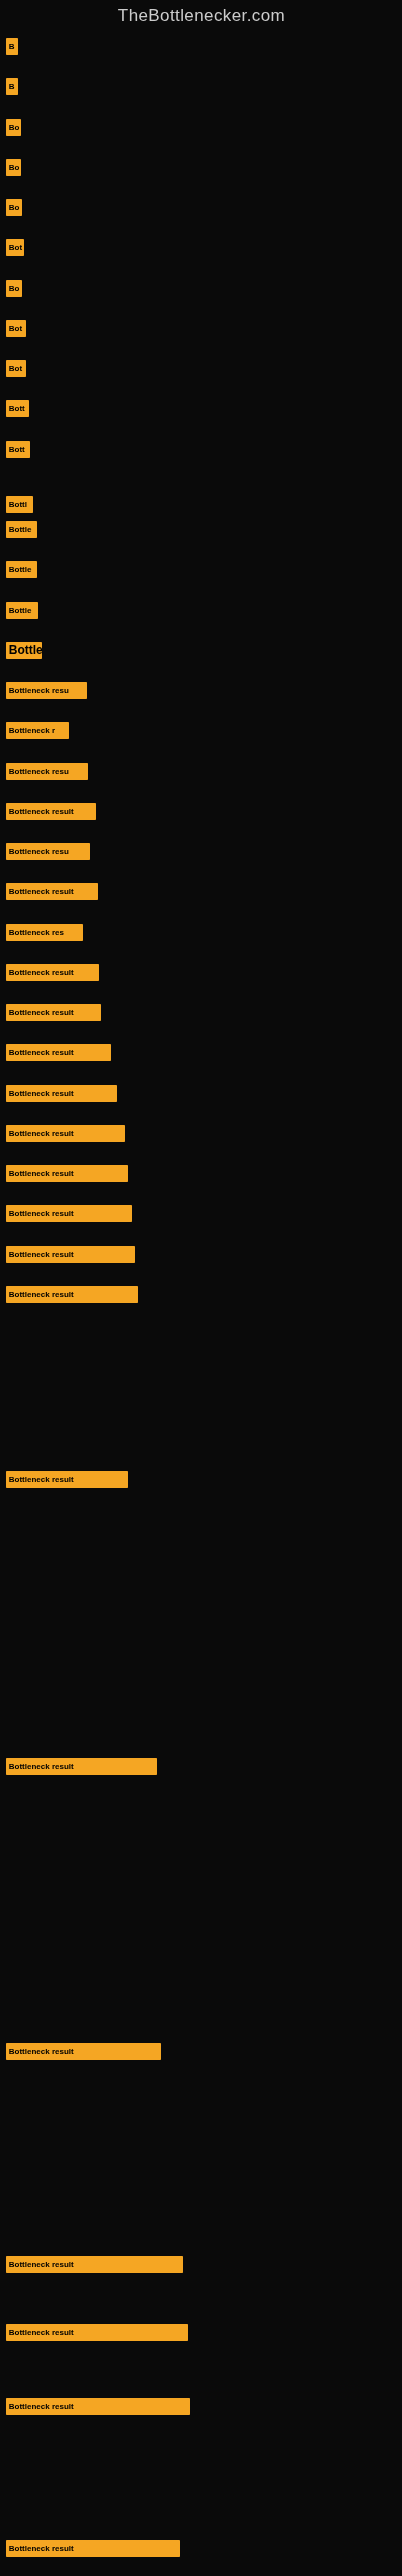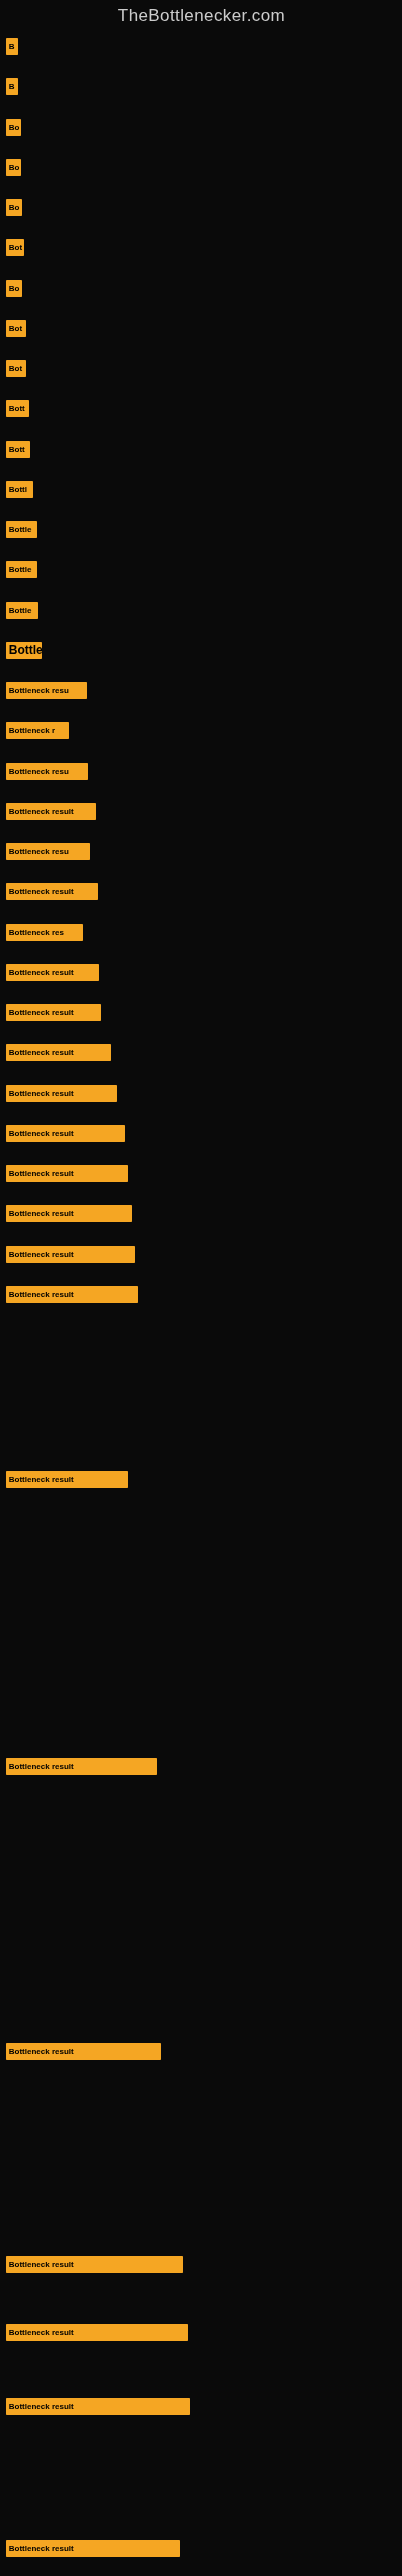--- a/index.html
+++ b/index.html
@@ -57,21 +57,21 @@
     </div>
     <div style="position: absolute; top: 330px; left: 6.4px; display: flex; align-items: center;">
       <div style="background-color: rgb(245, 166, 35); height: 17.7px; width: 19.3px; border-radius: 0.8px; display: flex; align-items: center; padding: 0px 2.4px; font-size: 8px; font-weight: bold; color: rgb(0, 0, 0); overflow: hidden; white-space: nowrap;">Bot</div>
     </div>
     <div style="position: absolute; top: 370px; left: 6.4px; display: flex; align-items: center;">
       <div style="background-color: rgb(245, 166, 35); height: 17.7px; width: 22.5px; border-radius: 0.8px; display: flex; align-items: center; padding: 0px 2.4px; font-size: 8px; font-weight: bold; color: rgb(0, 0, 0); overflow: hidden; white-space: nowrap;">Bott</div>
     </div>
     <div style="position: absolute; top: 411px; left: 6.4px; display: flex; align-items: center;">
       <div style="background-color: rgb(245, 166, 35); height: 17.7px; width: 24px; border-radius: 0.8px; display: flex; align-items: center; padding: 0px 2.4px; font-size: 8px; font-weight: bold; color: rgb(0, 0, 0); overflow: hidden; white-space: nowrap;">Bott</div>
     </div>
-    <div style="position: absolute; top: 451px; left: 6.4px; display: flex; align-items: center;">
+    <div style="position: absolute; top: 466px; left: 6.4px; display: flex; align-items: center;">
       <div style="background-color: rgb(245, 166, 35); height: 17.7px; width: 27px; border-radius: 0.8px; display: flex; align-items: center; padding: 0px 2.4px; font-size: 8px; font-weight: bold; color: rgb(0, 0, 0); overflow: hidden; white-space: nowrap;">Bottl</div>
     </div>
     <div style="position: absolute; top: 491px; left: 6.4px; display: flex; align-items: center;">
       <div style="background-color: rgb(245, 166, 35); height: 17.7px; width: 31px; border-radius: 0.8px; display: flex; align-items: center; padding: 0px 2.4px; font-size: 8px; font-weight: bold; color: rgb(0, 0, 0); overflow: hidden; white-space: nowrap;">Bottle</div>
     </div>
     <div style="position: absolute; top: 531px; left: 6.4px; display: flex; align-items: center;">
       <div style="background-color: rgb(245, 166, 35); height: 17.7px; width: 31px; border-radius: 0.8px; display: flex; align-items: center; padding: 0px 2.4px; font-size: 8px; font-weight: bold; color: rgb(0, 0, 0); overflow: hidden; white-space: nowrap;">Bottle</div>
     </div>
     <div style="position: absolute; top: 572px; left: 6.4px; display: flex; align-items: center;">
       <div style="background-color: rgb(245, 166, 35); height: 17.7px; width: 32px; border-radius: 0.8px; display: flex; align-items: center; padding: 0px 2.4px; font-size: 8px; font-weight: bold; color: rgb(0, 0, 0); overflow: hidden; white-space: nowrap;">Bottle</div>

